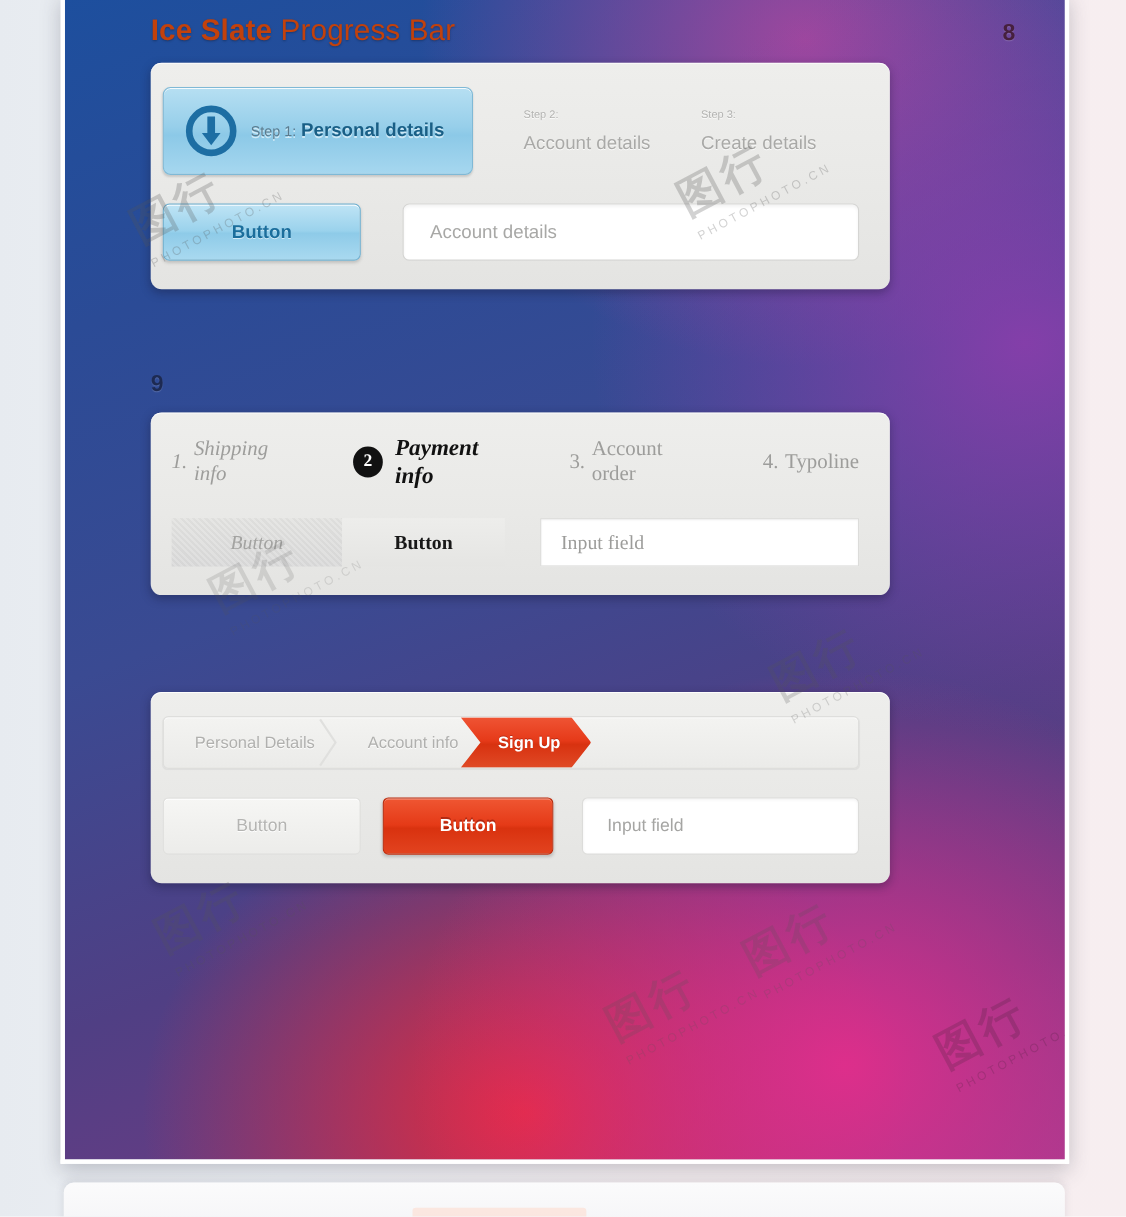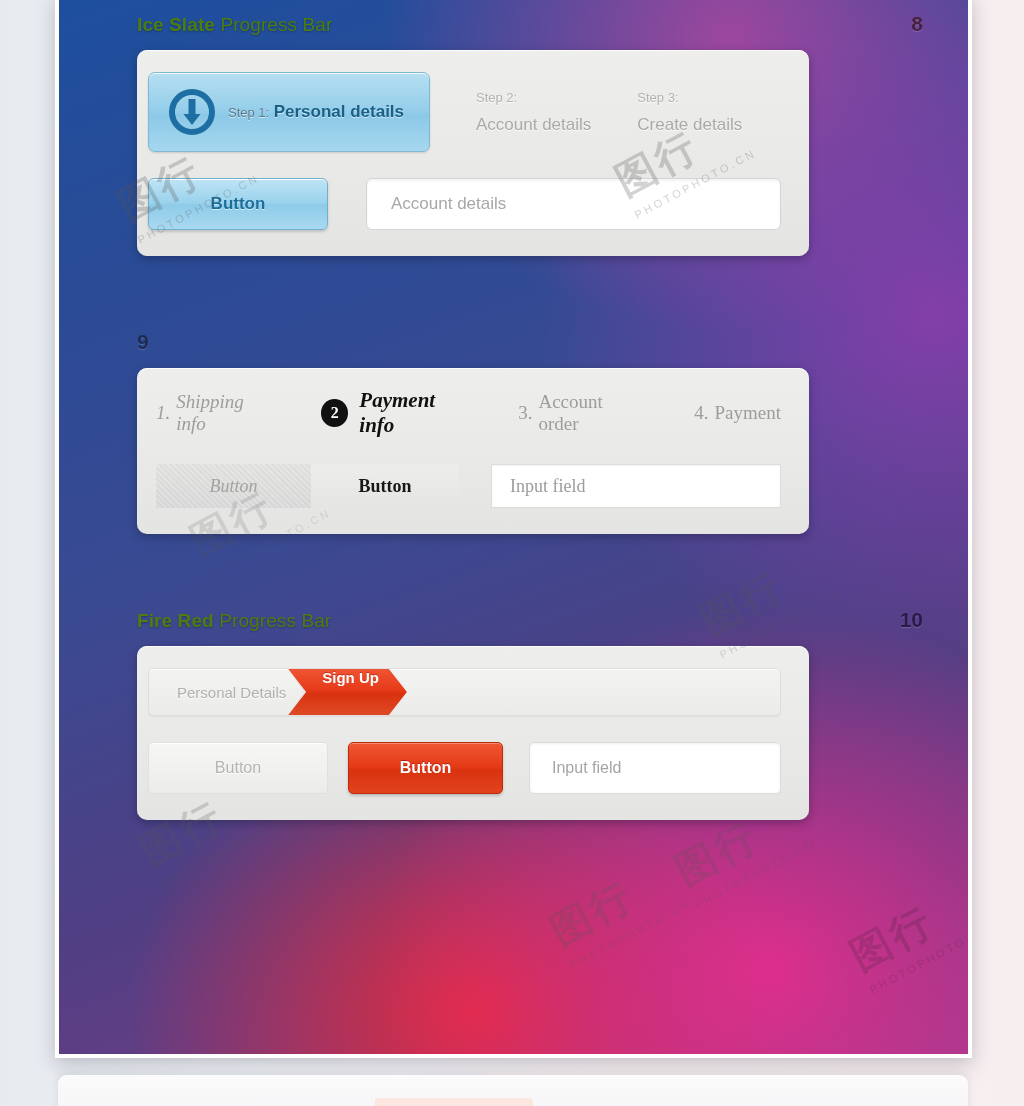--- a/index.html
+++ b/index.html
@@ -47,22 +47,22 @@
   }
 
   
   .section-head {
     display: flex;
     align-items: baseline;
     justify-content: space-between;
     padding: 0 2px 0 35px;
   }
   .sec-title {
-    font-size: 19px;
-    color: #4d7c0f;
+    font-size: 27px;
+    color: #c2410c;
     letter-spacing: 0.1px;
     text-shadow: 0 1px 2px rgba(0,0,0,0.28);
     white-space: nowrap;
   }
   .sec-title .strong { font-weight: bold; }
   .sec-title .light  { font-weight: normal; }
   .sec-num {
     font-size: 21px;
     font-weight: bold;
     text-shadow: 0 1px 1px rgba(255,255,255,0.18);
@@ -112,21 +112,21 @@
     text-shadow: 0 1px 0 rgba(255,255,255,0.55);
   }
 
   .ice-step-idle {
     display: flex;
     flex-direction: column;
     justify-content: center;
     padding-left: 46px;
   }
   .ice-step-idle .s-top {
-    font-size: 13px;
+    font-size: 10px;
     color: #b3b3b1;
     margin-bottom: 10px;
     text-shadow: 0 1px 0 rgba(255,255,255,0.8);
   }
   .ice-step-idle .s-main {
     font-size: 17px;
     color: #a9a9a7;
     text-shadow: 0 1px 0 rgba(255,255,255,0.8);
   }
 
@@ -232,21 +232,21 @@
     text-shadow: 0 1px 0 rgba(255,255,255,0.9);
     position: relative;
   }
   .fr-seg .sep {
     position: absolute;
     right: -1px; top: 0; bottom: 0;
     width: 18px;
   }
   .fr-seg .sep svg { display: block; }
   .fr-seg-active {
-    display: flex; align-items: flex-start; justify-content: center;
+    display: flex; align-items: center; justify-content: center;
     padding: 0 28px 0 34px;
     font-size: 15px; font-weight: bold;
     color: #ffffff;
     text-shadow: 0 -1px 0 rgba(130,20,10,0.45);
     background: linear-gradient(to bottom, #ef5434 0%, #e63a19 46%, #d83210 54%, #e04a26 100%);
     position: relative;
     margin-left: -18px;
     cursor: pointer;
     clip-path: polygon(0 0, calc(100% - 18px) 0, 100% 50%, calc(100% - 18px) 100%, 0 100%, 18px 50%);
   }
@@ -403,55 +403,52 @@
 
         <div class="typo-step idle plain">
           <span class="idx">3.</span>
           <span class="lbl">Account order</span>
         </div>
 
         <div class="typo-gap3"></div>
 
         <div class="typo-step idle plain">
           <span class="idx">4.</span>
-          <span class="lbl">Payment</span>
+          <span class="lbl">Typoline</span>
         </div>
 
       </div>
 
       <div class="typo-row">
         <div class="typo-btn-disabled">Button</div>
         <div class="typo-btn">Button</div>
         <div class="typo-input">Input field</div>
       </div>
 
     </div>
 
     <div class="sec-gap"></div>
 
-    <div class="section-head">
-      <div class="sec-title">
-        <span class="strong">Fire Red</span><span class="light"> Progress Bar</span>
-      </div>
-      <div class="sec-num n10">10</div>
-    </div>
 
     <div class="card">
 
       <div class="fr-bar">
 
         <div class="fr-seg">
           <span>Personal Details</span>
           <span class="sep">
             <svg width="18" height="46" viewBox="0 0 18 46">
                 <path d="M2 2 L16 23 L2 44" fill="none" stroke="#e0e0de" stroke-width="2"></path>
               </svg>
           </span>
         </div>
 
+        <div class="fr-seg">
+          <span>Account info</span>
+        </div>
 
         <div class="fr-seg-active">
           <span>Sign Up</span>
         </div>
 
       </div>
 
       <div class="fr-row">
         <div class="fr-btn-disabled">Button</div>
         <div class="fr-btn">Button</div>

